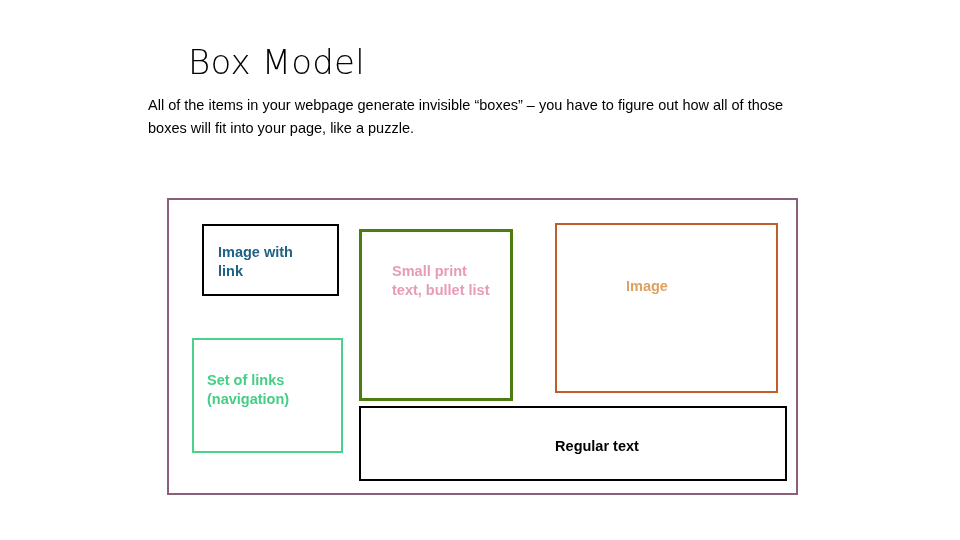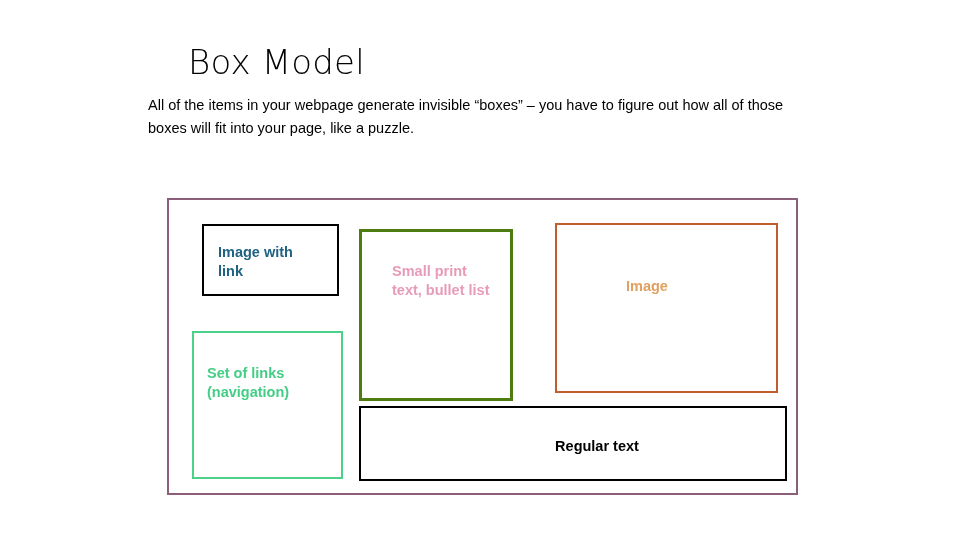--- a/index.html
+++ b/index.html
@@ -80,23 +80,23 @@
   }
   .box-image-link .box-label {
     left: 14px;
     top: 17px;
     color: #1F6384;
   }
 
   
   .box-nav {
     left: 23px;
-    top: 131px;
+    top: 138px;
     width: 151px;
-    height: 148px;
+    height: 115px;
     border: 2px solid #4CD18B;
   }
   .box-nav .box-label {
     left: 13px;
     top: 31px;
     color: #44CE85;
   }
 
   
   .box-small-print {

